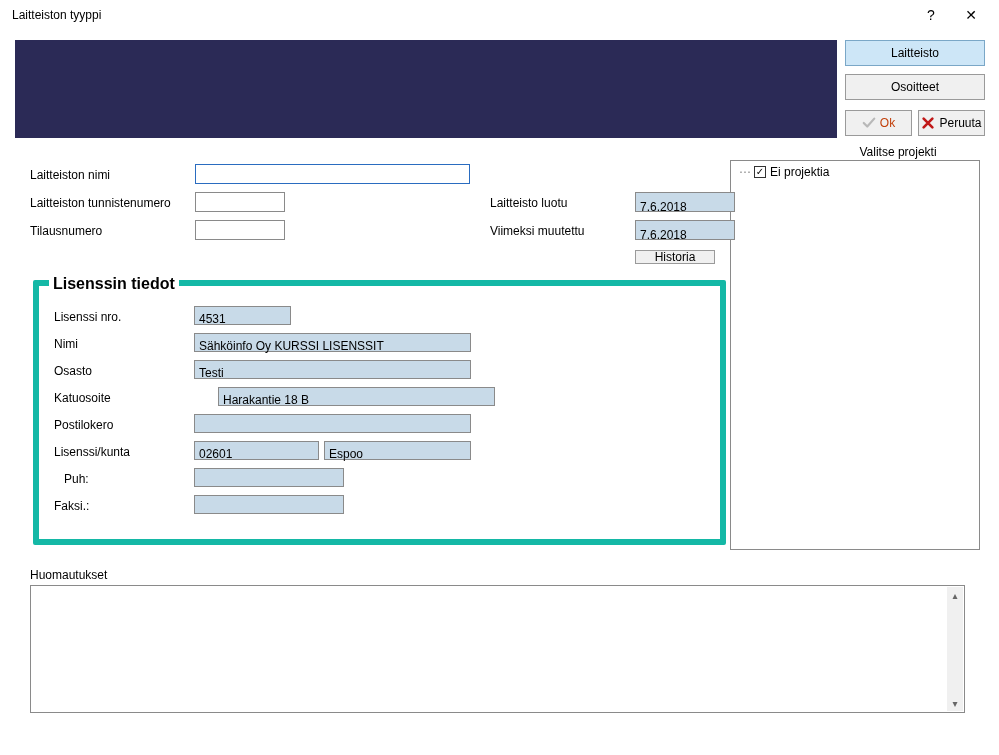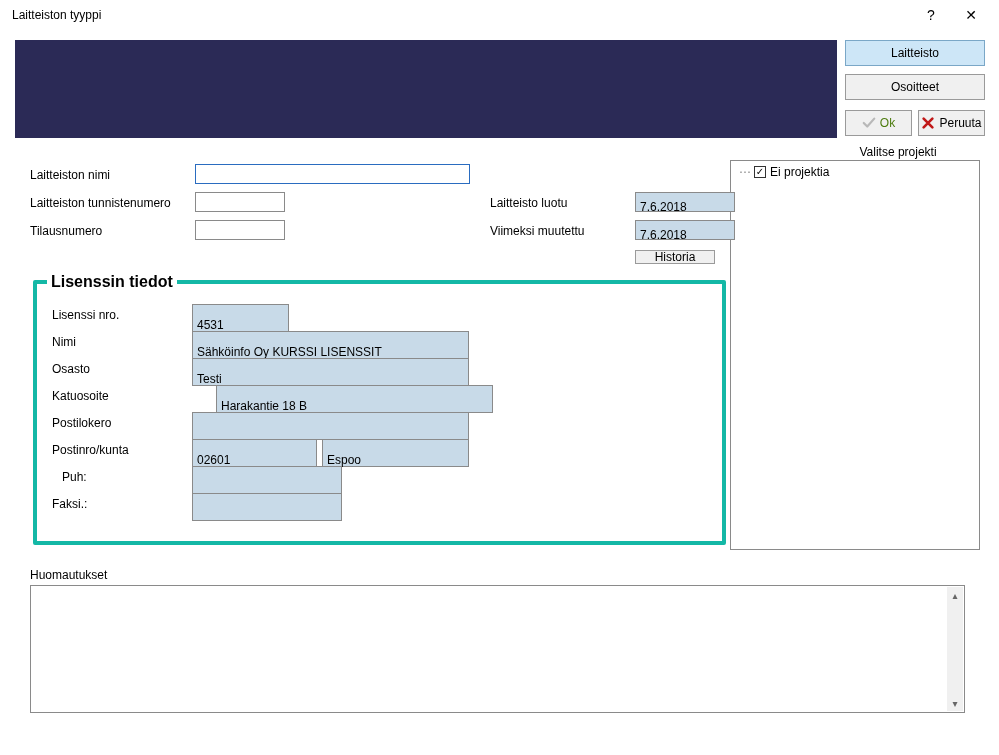--- a/index.html
+++ b/index.html
@@ -76,21 +76,21 @@
     height: 26px;
     border: 1px solid #9a9a9a;
     background: #f0f0f0;
     display: flex;
     align-items: center;
     justify-content: center;
     gap: 4px;
     font-size: 12px;
     cursor: pointer;
   }
-  .okbtn { color: #4d7c0f; }
+  .okbtn { color: #c2410c; }
   .okicon svg, .cancelicon svg { width: 14px; height: 14px; display:block; }
 
   .content {
     position: absolute;
     left: 30px;
     top: 150px;
     width: 940px;
   }
   .proj-label {
     position: absolute;
@@ -139,37 +139,37 @@
     width: 80px; height: 14px;
     border: 1px solid #9a9a9a; background: #f0f0f0;
     display:flex; align-items:center; justify-content:center;
     cursor:pointer;
   }
 
   .fieldset {
     position: absolute;
     left: 3px; top: 130px;
     width: 693px; height: 265px;
-    border: 4px solid #14b8a6;
+    border: 6px solid #14b8a6;
     border-radius: 2px;
   }
   .fieldset .legend {
     position: absolute;
     top: -11px; left: 10px;
     background: #fff;
     padding: 0 4px;
     font-size: 16px;
     font-weight: bold;
   }
   .fs-lbl { position: absolute; font-size: 12px; }
   .fs-inp {
     position: absolute;
     border: 1px solid #8a8a8a;
     height: 19px;
-    padding: 13px 4px;
+    padding: 5px 4px;
     font-size: 12px;
     background: #c8dae8;
   }
 
   .notes-lbl {
     position: absolute;
     left: 0; top: 418px;
   }
   .notes {
     position: absolute;
@@ -265,21 +265,21 @@
 
     <span class="fs-lbl" style="left:15px; top:78px;">Osasto</span>
     <div class="fs-inp" style="left:155px; top:74px; width:277px;">Testi</div>
 
     <span class="fs-lbl" style="left:15px; top:105px;">Katuosoite</span>
     <div class="fs-inp" style="left:155px; top:101px; width:277px;margin-left:24px;">Harakantie 18 B</div>
 
     <span class="fs-lbl" style="left:15px; top:132px;">Postilokero</span>
     <div class="fs-inp" style="left:155px; top:128px; width:277px;"></div>
 
-    <span class="fs-lbl" style="left:15px; top:159px;">Postinro/kunta</span>
+    <span class="fs-lbl" style="left:15px; top:159px;">Lisenssi/kunta</span>
     <div class="fs-inp" style="left:155px; top:155px; width:125px;">02601</div>
     <div class="fs-inp" style="left:285px; top:155px; width:147px;">Espoo</div>
 
     <span class="fs-lbl" style="left:25px; top:186px;">Puh:</span>
     <div class="fs-inp" style="left:155px; top:182px; width:150px;"></div>
 
     <span class="fs-lbl" style="left:15px; top:213px;">Faksi.:</span>
     <div class="fs-inp" style="left:155px; top:209px; width:150px;"></div>
   </div>
 

